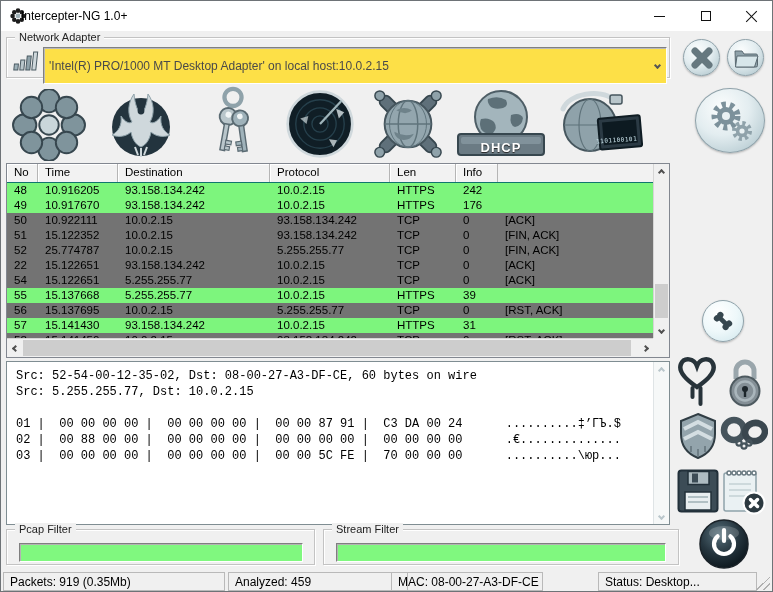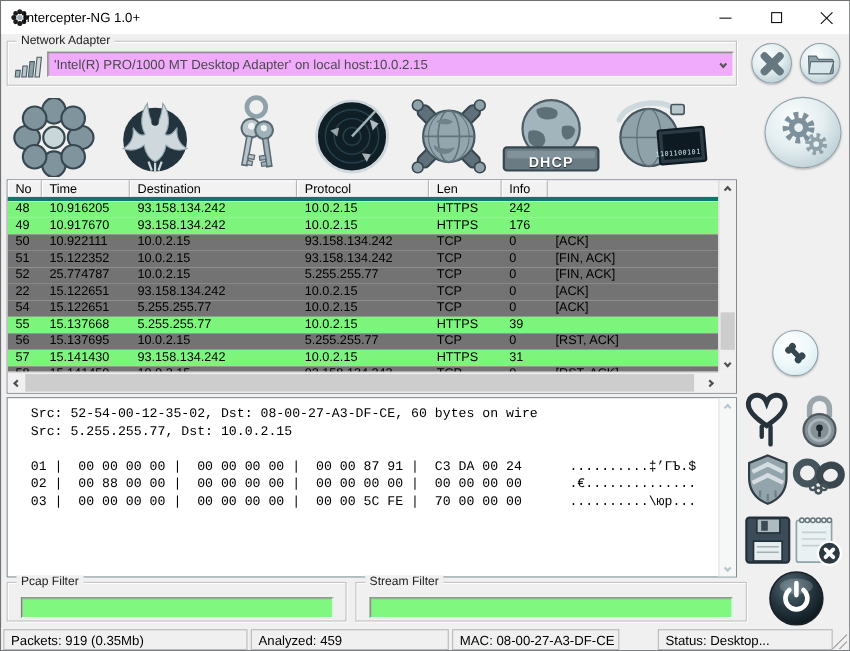--- a/index.html
+++ b/index.html
@@ -19,21 +19,21 @@
   .glyph-max { width:10px; height:10px; border:1px solid #111; }
   .glyph-cls { position:relative; width:12px; height:12px; }
   .glyph-cls::before,.glyph-cls::after { content:""; position:absolute; left:5px; top:-1px; width:1px; height:15px; background:#111; }
   .glyph-cls::before { transform:rotate(45deg);} .glyph-cls::after { transform:rotate(-45deg);}
   
   .groupbox { position:absolute; border:1px solid #c3c3c3; box-shadow:inset 1px 1px 0 #ffffff, 1px 1px 0 #ffffff; }
   .groupbox > .glabel { position:absolute; top:-7px; left:8px; background:#f0f0f0; padding:0 4px; font-size:11px; color:#222; }
   
   #adapter-group { left:5px; top:36px; width:664px; height:41px; }
   .sigbars { position:absolute; left:6px; top:11px; width:28px; height:22px; }
-  .combo { position:absolute; left:36px; top:9px; width:624px; height:23px; background:#f0abfc;
+  .combo { position:absolute; left:36px; top:9px; width:624px; height:37px; background:#fde047;
     border-top:1px solid #808080; border-left:1px solid #808080; border-bottom:1px solid #ffffff; border-right:1px solid #ffffff;
     box-shadow:inset 1px 1px 0 #b9b9b9; display:flex; align-items:center; }
   .combo .cval { flex:1; font-size:12px; color:#4a4a4a; padding-left:5px; white-space:nowrap; overflow:hidden; }
   .combo .carrow { width:18px; display:flex; align-items:center; justify-content:center; }
   .chev { width:7px; height:7px; border-left:2px solid #555; border-top:2px solid #555; display:inline-block; }
   .chev.up { transform:rotate(45deg); } .chev.down { transform:rotate(-135deg); }
   .chev.left { transform:rotate(-45deg);} .chev.right{ transform:rotate(135deg);}
   .chev.sm { width:5px; height:5px; }
   .chev.pale { border-color:#b9c6cb; }
   
@@ -43,58 +43,58 @@
   
   .tool { position:absolute; background:transparent; display:flex; align-items:flex-end; justify-content:center; }
   .tool .overlay { position:absolute; pointer-events:none; }
   #dhcp-label-overlay { left:0; right:0; bottom:4px; text-align:center; font-weight:bold; font-size:13px; color:#fff; letter-spacing:1px; text-shadow:0 1px 1px #222; }
   #raw-screen-overlay { right:8px; bottom:16px; font-family:"DejaVu Sans Mono", monospace; font-size:6px; color:#cfe8f0; transform:rotate(-4deg); letter-spacing:.5px; }
   
   #packet-table { position:absolute; left:5px; top:162px; width:664px; height:195px;
     border:1px solid #828790; background:#fff;
     display:grid; grid-template-columns:1fr 16px; grid-template-rows:19px 1fr 19px; }
   .phead { grid-column:1; grid-row:1; display:grid; grid-template-columns:31px 80px 152px 120px 66px 42px 1fr;
-    background:#f2f2f2; border-bottom:4px solid #0f766e; }
+    background:#f2f2f2; border-bottom:1px solid #0f766e; }
   .phead .hcell { font-size:11.5px; color:#000; padding:2px 0 0 7px; border-right:1px solid #b5b5b5; box-shadow:inset 1px 1px 0 #ffffff; white-space:nowrap; overflow:hidden; }
   .prows { grid-column:1; grid-row:2; overflow:hidden; background:#fff; }
   .prow { display:grid; grid-template-columns:31px 80px 152px 120px 66px 42px 1fr; height:15px; }
   .prow span { font-size:11.5px; color:#000; padding-left:7px; line-height:15px; white-space:nowrap; overflow:hidden; }
   .prow.green { background:#7df57d; } .prow.gray { background:#737373; }
   .vscroll { grid-column:2; grid-row:1 / span 2; background:#f0f0f0; border-left:1px solid #d5d5d5; position:relative; }
   .vscroll .sb-arrow { position:absolute; left:0; width:15px; height:16px; display:flex; align-items:center; justify-content:center; }
   .vscroll .sb-up { top:0; } .vscroll .sb-down { bottom:0; }
   .vscroll .sb-thumb { position:absolute; left:1px; width:13px; background:#cdcdcd; }
   #table-vthumb { top:120px; height:34px; }
   .hscroll { grid-column:1; grid-row:3; background:#f0f0f0; border-top:1px solid #d5d5d5; position:relative; }
   .hscroll .sb-arrow { position:absolute; top:0; width:16px; height:18px; display:flex; align-items:center; justify-content:center; }
   .hscroll .sb-left { left:0; } .hscroll .sb-right { right:0; }
   .hscroll .sb-thumb { position:absolute; top:1px; height:16px; background:#cdcdcd; }
   #table-hthumb { left:16px; width:608px; }
   .corner { grid-column:2; grid-row:3; background:#f0f0f0; }
   
   #detail-pane { position:absolute; left:5px; top:360px; width:664px; height:164px;
     border:1px solid #7f8d92; background:#ffffff; }
-  .detail-text { position:absolute; left:0; top:0; right:16px; bottom:0; padding:6px 0 0 21px; overflow:hidden; }
+  .detail-text { position:absolute; left:0; top:0; right:16px; bottom:0; padding:6px 0 0 9px; overflow:hidden; }
   .mline { font-family:"Liberation Mono","DejaVu Sans Mono",monospace; font-size:12px; line-height:16px; color:#000; white-space:pre; }
   .mline.blank { height:16px; }
   .detail-vscroll { position:absolute; right:0; top:0; bottom:0; width:16px; background:#f6f8f8; border-left:1px solid #dfe4e6; }
   .detail-vscroll .sb-arrow { position:absolute; left:0; width:15px; height:16px; display:flex; align-items:center; justify-content:center; }
   
   #pcap-group { left:5px; top:528px; width:309px; height:36px; }
   #stream-group { left:322px; top:528px; width:356px; height:36px; }
   .filter-input { position:absolute; left:12px; top:13px; height:19px; background:#80f87f;
     border-top:1px solid #7f7f7f; border-left:1px solid #7f7f7f; border-bottom:1px solid #ffffff; border-right:1px solid #ffffff;
     box-shadow:inset 1px 1px 0 #b3b3b3; font-size:12px; padding:0 4px; outline:none; }
   #pcap-input { width:284px; } #stream-input { width:330px; }
   
   #statusbar { position:absolute; left:0; top:569px; width:771px; height:22px; background:#f0f0f0; }
   .spanel { position:absolute; top:2px; height:19px; border:1px solid #b9b9b9; font-size:12px; color:#000; padding:2px 0 0 6px; white-space:nowrap; overflow:hidden; }
   .spanel:nth-child(1){ left:2px; width:222px; }
   .spanel:nth-child(2){ left:227px; width:180px; }
-  .spanel:nth-child(3){ left:410px; width:152px; }
+  .spanel:nth-child(3){ left:390px; width:152px; }
   .spanel:nth-child(4){ left:597px; width:159px; }
   .grip { position:absolute; right:2px; bottom:2px; width:14px; height:14px;
     background:linear-gradient(135deg, transparent 0 50%, #b0b0b0 50% 57%, transparent 57% 72%, #b0b0b0 72% 79%, transparent 79%); }
   svg { display:block; }
 </style>
 </head>
 <body>
 
 <div id="window">
 

